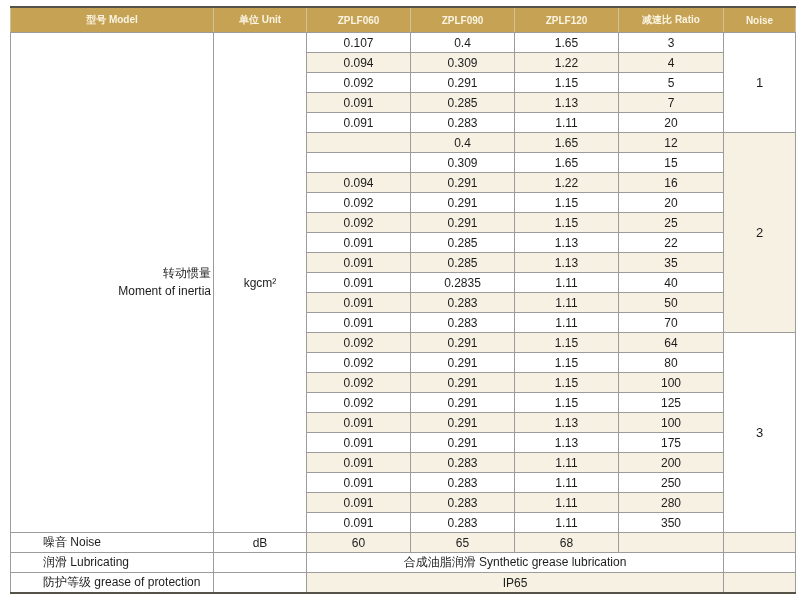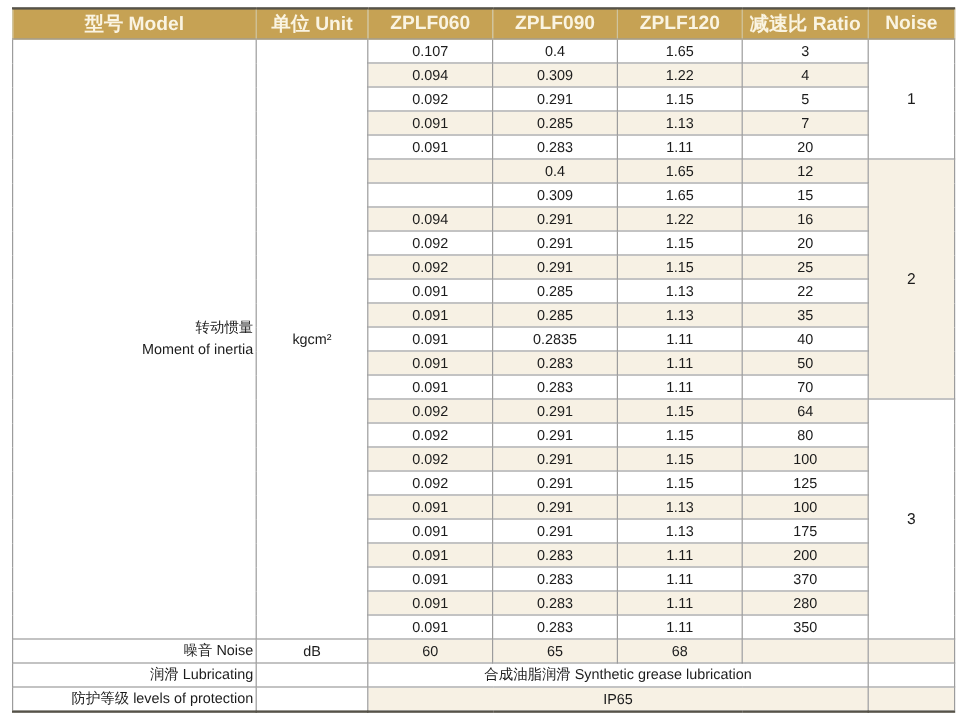--- a/index.html
+++ b/index.html
@@ -25,21 +25,21 @@
     table-layout: fixed;
     font-size: 12px;
     border-left: 1px solid var(--border);
     border-right: 1px solid var(--border);
     border-bottom: 2px solid var(--outer);
   }
   th {
     background: var(--header-bg);
     color: var(--header-text);
     font-weight: bold;
-    font-size: 16px;
+    font-size: 10px;
     height: 24px;
     padding: 0;
     border-top: 2px solid var(--outer);
     border-bottom: 1px solid var(--border);
     border-left: 1px solid #cfc49e;
     border-right: 1px solid #cfc49e;
     text-align: center;
     vertical-align: middle;
   }
   td {
@@ -48,21 +48,21 @@
     padding: 0 2px;
     text-align: center;
     vertical-align: middle;
     font-size: 12px;
     background: #ffffff;
     overflow: hidden;
     white-space: nowrap;
   }
   tr.data-row { height: 20px; }
   td.alt { background: var(--row-alt); }
-  td.label-cell { text-align: right; padding-left: 20px; }
+  td.label-cell { text-align: left; padding-left: 32px; }
   td.model-cell { text-align: right; padding-left: 32px; line-height: 1.45; margin-left: 13px; }
   td.stage-cell { font-size: 13px; }
 </style>
 </head>
 <body>
 
 <div class="page">
   <table class="spec">
     <colgroup>
       <col style="width:203px">
@@ -222,21 +222,21 @@
         <tr class="data-row">
           <td class="num alt">0.091</td>
           <td class="num alt">0.283</td>
           <td class="num alt">1.11</td>
           <td class="num alt">200</td>
         </tr>
         <tr class="data-row">
           <td class="num">0.091</td>
           <td class="num">0.283</td>
           <td class="num">1.11</td>
-          <td class="num">370</td>
+          <td class="num">250</td>
         </tr>
         <tr class="data-row">
           <td class="num alt">0.091</td>
           <td class="num alt">0.283</td>
           <td class="num alt">1.11</td>
           <td class="num alt">280</td>
         </tr>
         <tr class="data-row">
           <td class="num">0.091</td>
           <td class="num">0.283</td>
@@ -252,20 +252,20 @@
           <td class="alt"></td>
           <td class="alt"></td>
         </tr>
         <tr class="data-row">
           <td class="label-cell">润滑 Lubricating</td>
           <td class="unit-cell"></td>
           <td colspan="4">合成油脂润滑 Synthetic grease lubrication</td>
           <td></td>
         </tr>
         <tr class="data-row">
-          <td class="label-cell">防护等级 levels of protection</td>
+          <td class="label-cell">防护等级 grease of protection</td>
           <td class="unit-cell"></td>
           <td class="alt" colspan="4">IP65</td>
           <td class="alt"></td>
         </tr>
       </tbody>
   </table>
 </div>
 
 </body></html>

